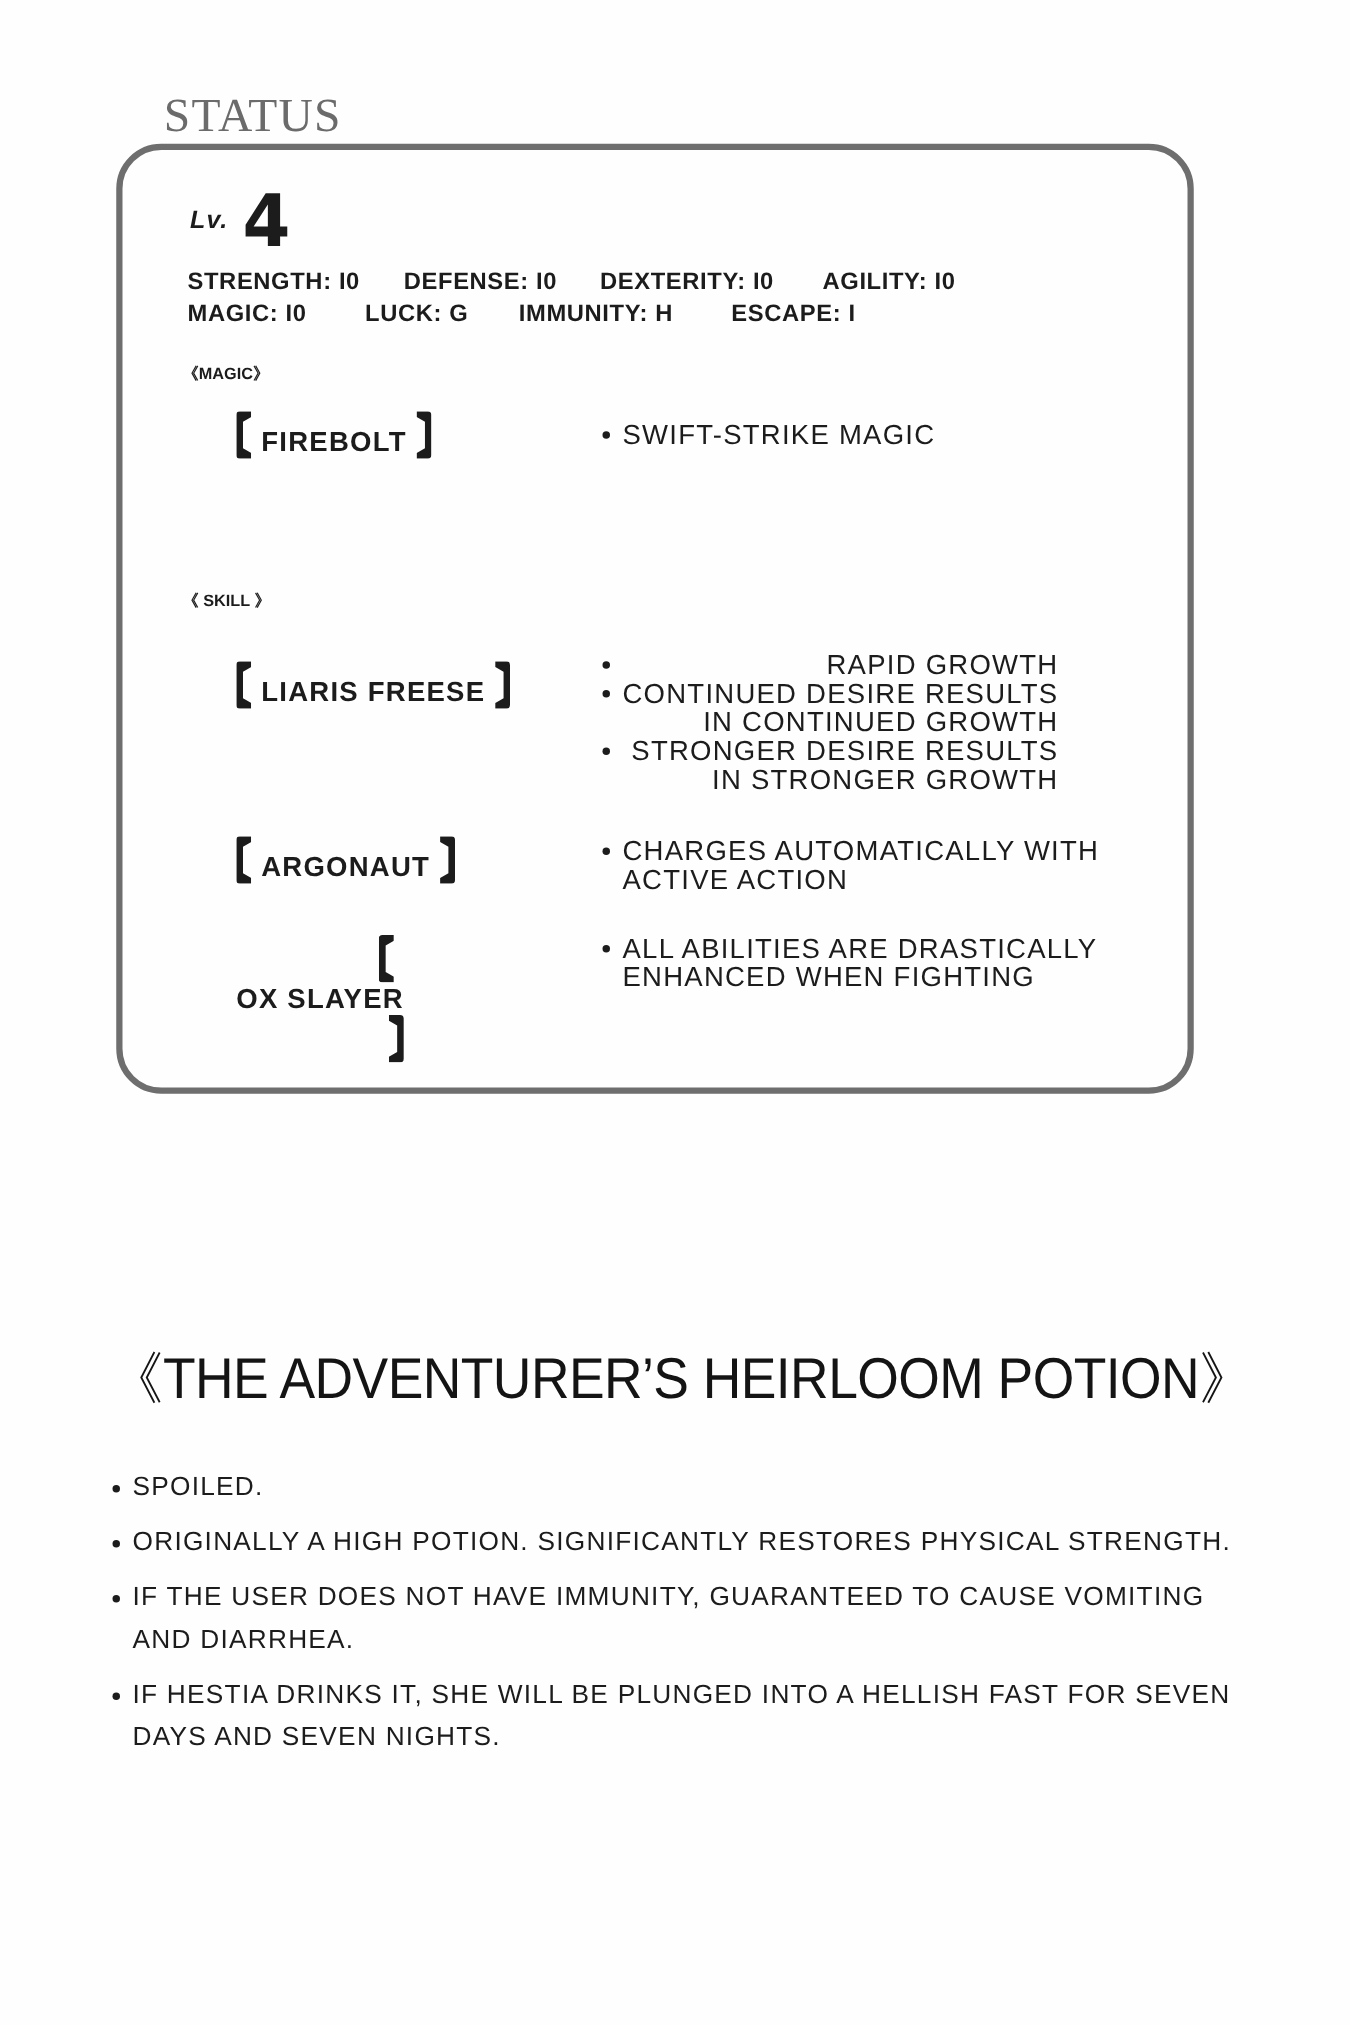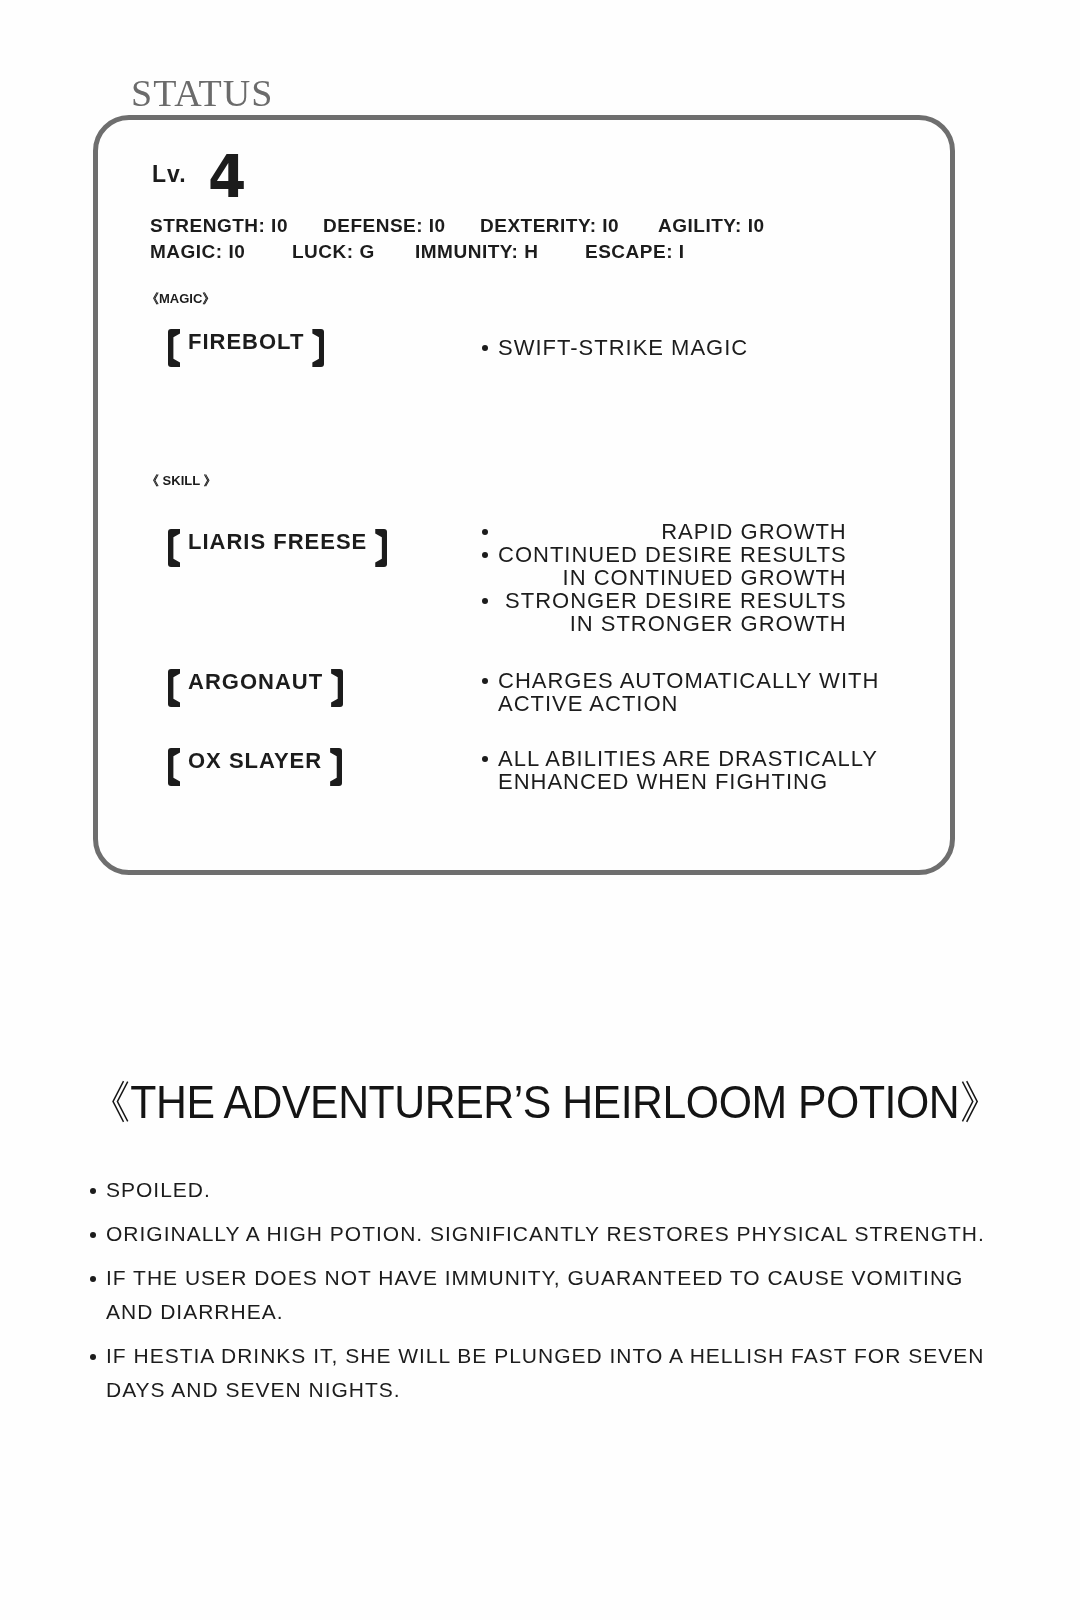--- a/index.html
+++ b/index.html
@@ -37,25 +37,26 @@
       box-sizing: content-box;
     }
     .level {
       position: absolute;
       left: 152px;
       top: 148px;
       display: flex;
       align-items: flex-end;
     }
     .level .lv-label {
-      font-size: 23px;
-      font-weight: bold;
-      margin-right: 20px;
+      font-size: 20px;
+      font-weight: bold;
+      margin-right: 10px;
       margin-bottom: 18px;
       letter-spacing: 1px;
+      font-style: italic;
     }
     .level .lv-value {
       font-size: 58px;
       font-weight: bold;
       line-height: 1;
       font-family: "DejaVu Sans", sans-serif;
       transform: scaleX(0.95);
     }
     .stats-row {
       position: absolute;
@@ -68,23 +69,23 @@
     .stats-row span { position: absolute; white-space: nowrap; }
     .section-head {
       position: absolute;
       left: 146px;
       font-size: 13px;
       font-weight: bold;
       white-space: nowrap;
     }
     .entry-name {
       position: absolute;
-      left: 168px;
+      left: 189px;
       display: flex;
-      align-items: flex-start;
+      align-items: flex-end;
       font-size: 22px;
       font-weight: bold;
       letter-spacing: 1px;
       white-space: nowrap;
     }
     .bracket {
       display: inline-block;
       width: 8px;
       height: 38px;
       background: #1c1c1c;
@@ -204,21 +205,21 @@
 <div class="entry-name" style="top:669px;">
   <span class="bracket left"></span>
   <span>ARGONAUT</span>
   <span class="bracket right"></span>
 </div>
 <div class="entry-desc" style="top:669px;">
   <span class="line bullet-line">CHARGES AUTOMATICALLY WITH</span>
   <span class="line cont-line">ACTIVE ACTION</span>
 </div>
 
-<div class="entry-name" style="top:748px;">
+<div class="entry-name" style="top:748px;flex-direction:column;">
   <span class="bracket left"></span>
   <span>OX SLAYER</span>
   <span class="bracket right"></span>
 </div>
 <div class="entry-desc" style="top:747px;">
   <span class="line bullet-line">ALL ABILITIES ARE DRASTICALLY</span>
   <span class="line cont-line">ENHANCED WHEN FIGHTING</span>
 </div>
 
 <div class="potion-title">《THE ADVENTURER’S HEIRLOOM POTION》</div>

